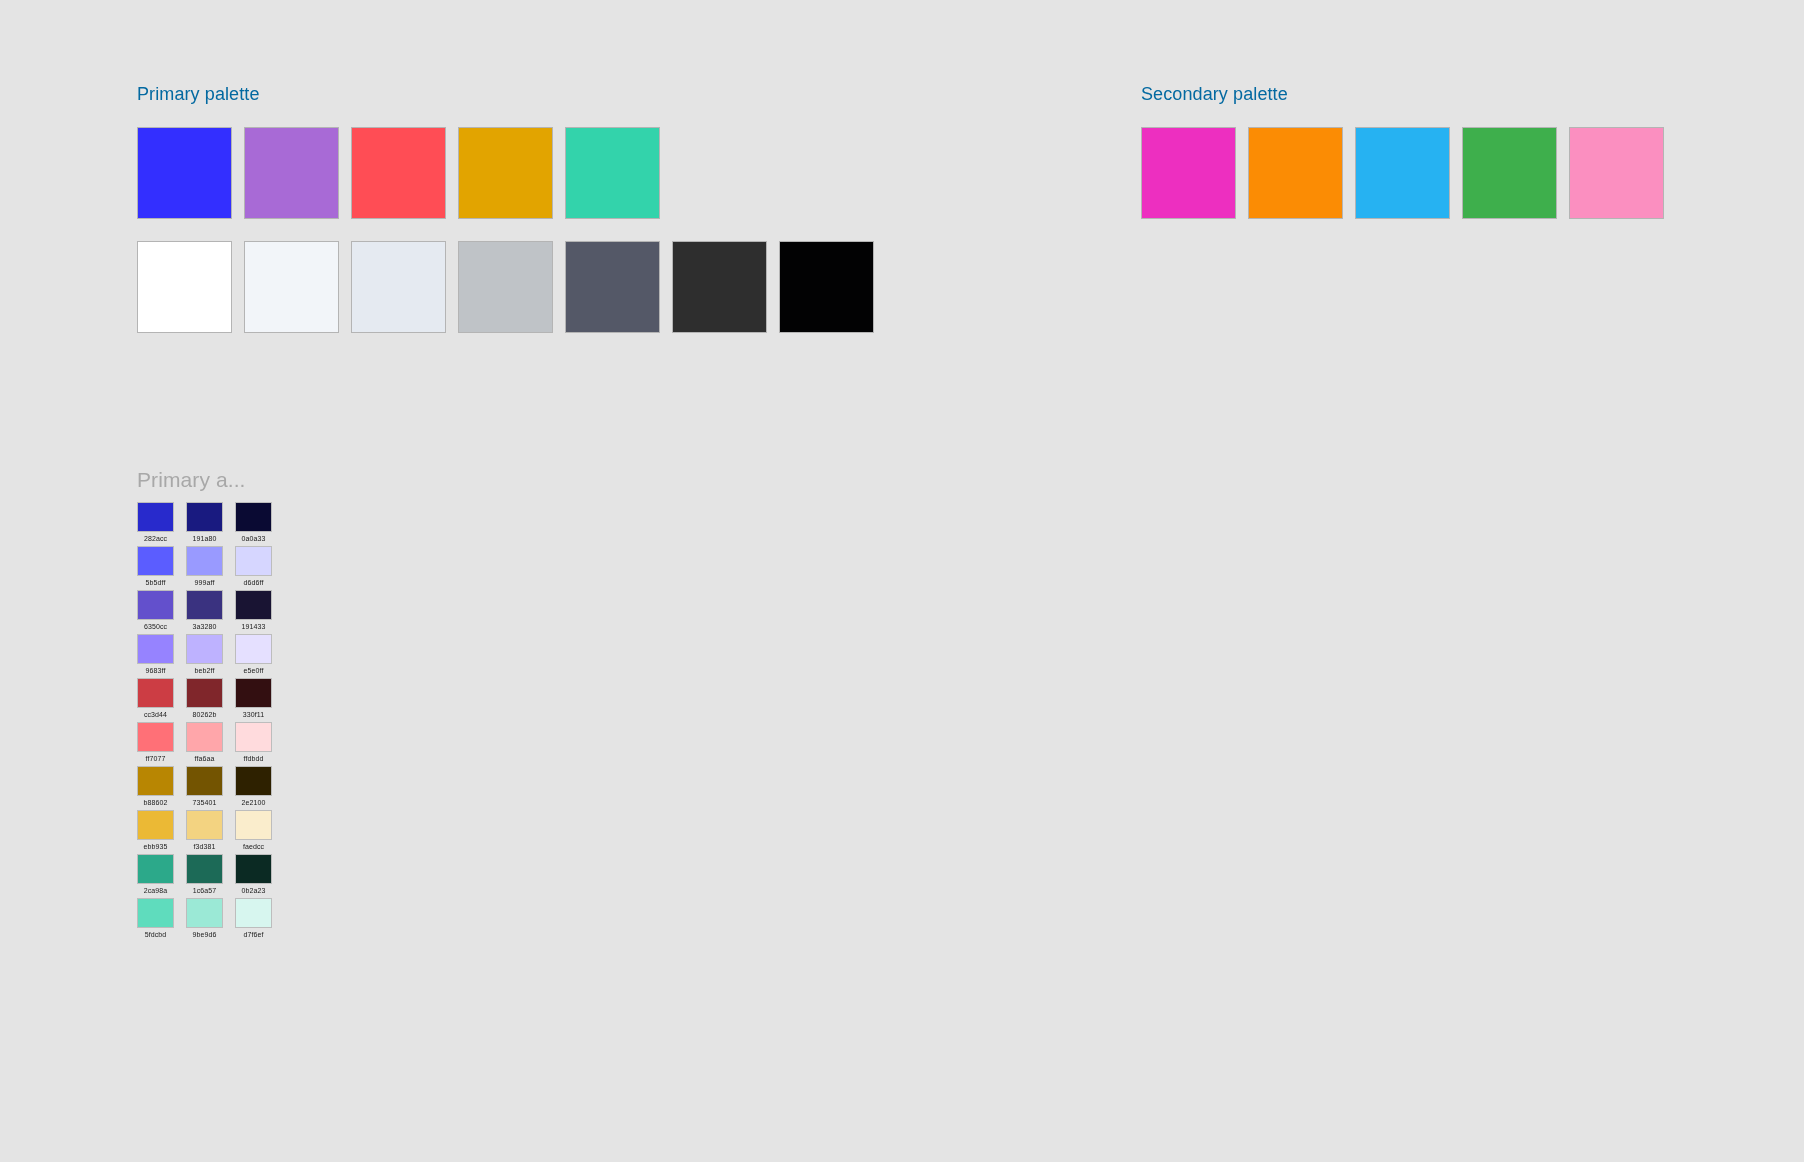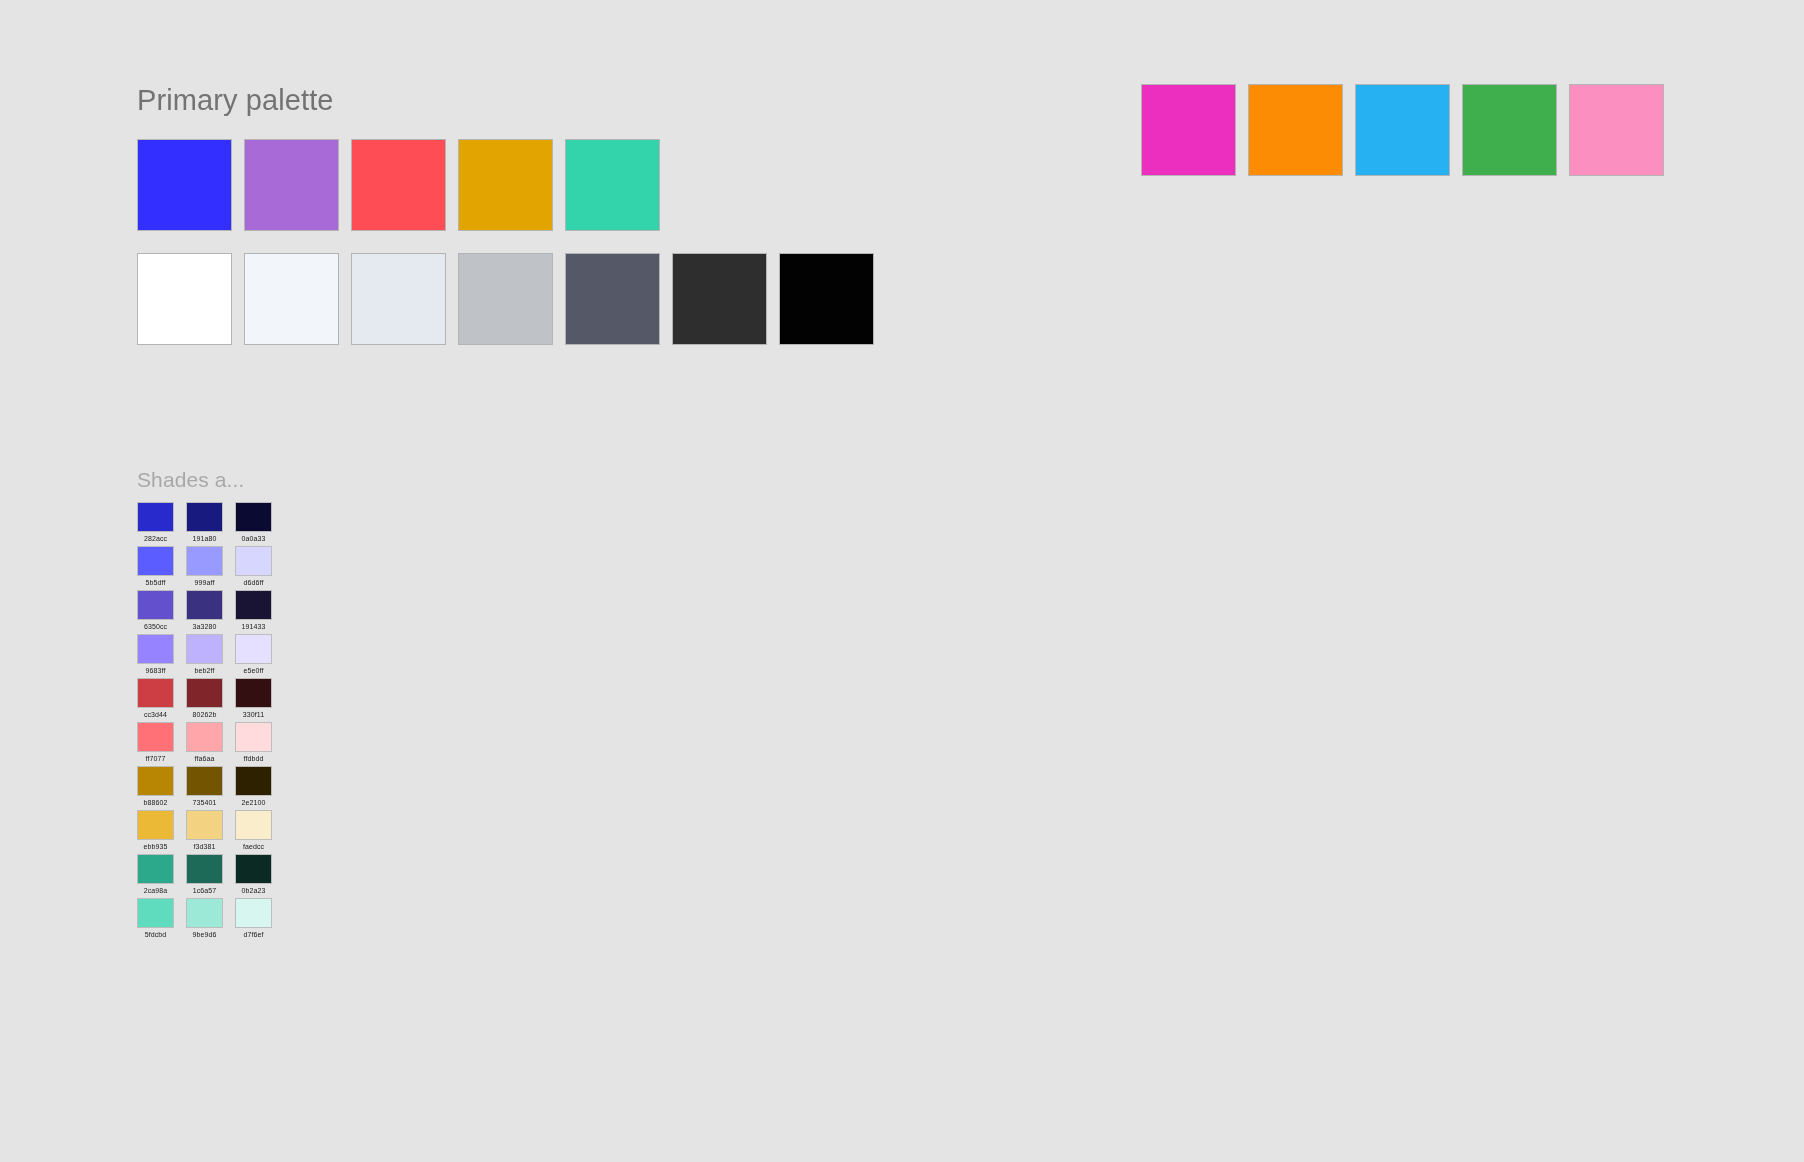--- a/index.html
+++ b/index.html
@@ -20,23 +20,23 @@
   .canvas {
     position: absolute;
     inset: 0;
   }
 
   
   .section {
     position: absolute;
   }
   .section-title {
-    font-size: 29px;
+    font-size: 18px;
     font-weight: 400;
-    color: #737373;
+    color: #0369a1;
     letter-spacing: 0.1px;
     margin: 0 0 22px 0;
     white-space: nowrap;
   }
 
   
   .swatch-row {
     display: flex;
     gap: 12px;
   }
@@ -118,31 +118,32 @@
         <div class="swatch" title="#f2f5f9" style="background: rgb(242, 245, 249);"></div>
         <div class="swatch" title="#e5eaf1" style="background: rgb(229, 234, 241);"></div>
         <div class="swatch" title="#bfc3c7" style="background: rgb(191, 195, 199);"></div>
         <div class="swatch" title="#545867" style="background: rgb(84, 88, 103);"></div>
         <div class="swatch" title="#2e2e2e" style="background: rgb(46, 46, 46);"></div>
         <div class="swatch" title="#020203" style="background: rgb(2, 2, 3);"></div>
       </div>
   </div>
 
   <div class="section" style="left:1141px; top:84px;">
+    <h2 class="section-title">Secondary palette</h2>
     <div class="swatch-row" id="secondary-row">
         <div class="swatch" title="#ed2fc0" style="background: rgb(237, 47, 192);"></div>
         <div class="swatch" title="#fb8c04" style="background: rgb(251, 140, 4);"></div>
         <div class="swatch" title="#26b2f2" style="background: rgb(38, 178, 242);"></div>
         <div class="swatch" title="#3eaf4c" style="background: rgb(62, 175, 76);"></div>
         <div class="swatch" title="#fb8fc0" style="background: rgb(251, 143, 192);"></div>
       </div>
   </div>
 
   <div class="tints-block">
-    <div class="tints-subtitle">Shades a...</div>
+    <div class="tints-subtitle">Primary a...</div>
     <div class="tints-grid" id="tints-grid">
         <div class="tint-cell">
           <div class="tint-chip" style="background: rgb(40, 42, 204);"></div>
           <div class="tint-label">282acc</div>
         </div>
         <div class="tint-cell">
           <div class="tint-chip" style="background: rgb(25, 26, 128);"></div>
           <div class="tint-label">191a80</div>
         </div>
         <div class="tint-cell">

